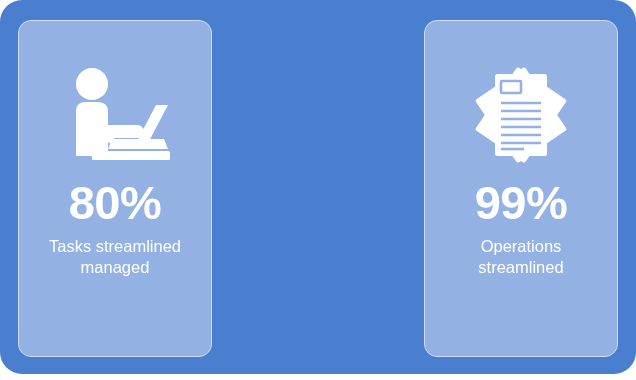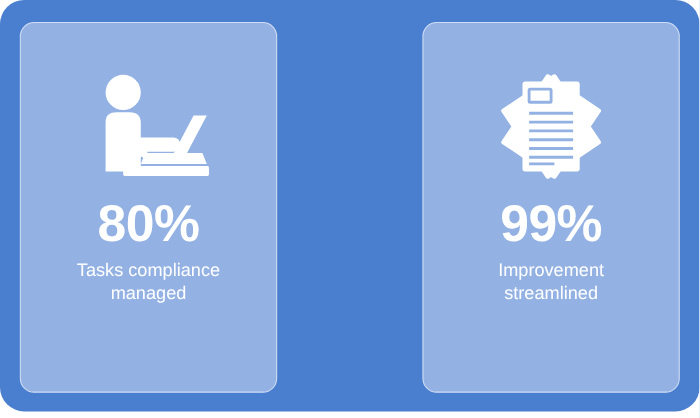--- a/index.html
+++ b/index.html
@@ -34,21 +34,21 @@
     flex-direction: row;
     align-items: stretch;
     justify-content: space-between;
     padding: 20px 18px 17px 18px;
   }
 
   
   .card {
     position: relative;
     box-sizing: border-box;
-    width: 234px;
+    width: 194px;
     background: #93b2e3;
     border: 1.3px solid #cfdcf3;
     border-radius: 13px;
     display: flex;
     flex-direction: column;
     align-items: center;
     padding-top: 44px;
   }
 
   .icon-wrap {
@@ -103,21 +103,21 @@
           <rect x="44" y="58" width="44" height="13" rx="6.5" fill="#ffffff"></rect>
 
           <path d="M100 38 L112 38 L92 76 L80 76 Z" fill="#ffffff"></path>
 
           <path d="M56 72 L108 72 L112 82 L52 82 Z" fill="#ffffff"></path>
 
           <rect x="36" y="84" width="78" height="9" rx="1.5" fill="#ffffff"></rect>
         </svg>
       </div>
       <div class="stat-value">80%</div>
-      <div class="stat-caption">Tasks compliance managed</div>
+      <div class="stat-caption">Tasks streamlined managed</div>
     </div>
 
     <div class="card">
       <div class="icon-wrap">
         <svg width="104" height="100" viewBox="0 0 104 100" aria-hidden="true">
           <g fill="#ffffff">
 
             <g transform="rotate(-34 52 50)">
               <rect x="22" y="12" width="60" height="76" rx="2"></rect>
             </g>
@@ -134,18 +134,18 @@
             <line x1="32" y1="46" x2="72" y2="46"></line>
             <line x1="32" y1="54" x2="72" y2="54"></line>
             <line x1="32" y1="62" x2="72" y2="62"></line>
             <line x1="32" y1="70" x2="72" y2="70"></line>
             <line x1="32" y1="78" x2="72" y2="78"></line>
           </g>
           <line x1="32" y1="84" x2="55" y2="84" stroke="#93b2e3" stroke-width="2.6"></line>
         </svg>
       </div>
       <div class="stat-value">99%</div>
-      <div class="stat-caption">Improvement streamlined</div>
+      <div class="stat-caption">Operations streamlined</div>
     </div>
 
 
   </div>
 </div>
 
 </body></html>

